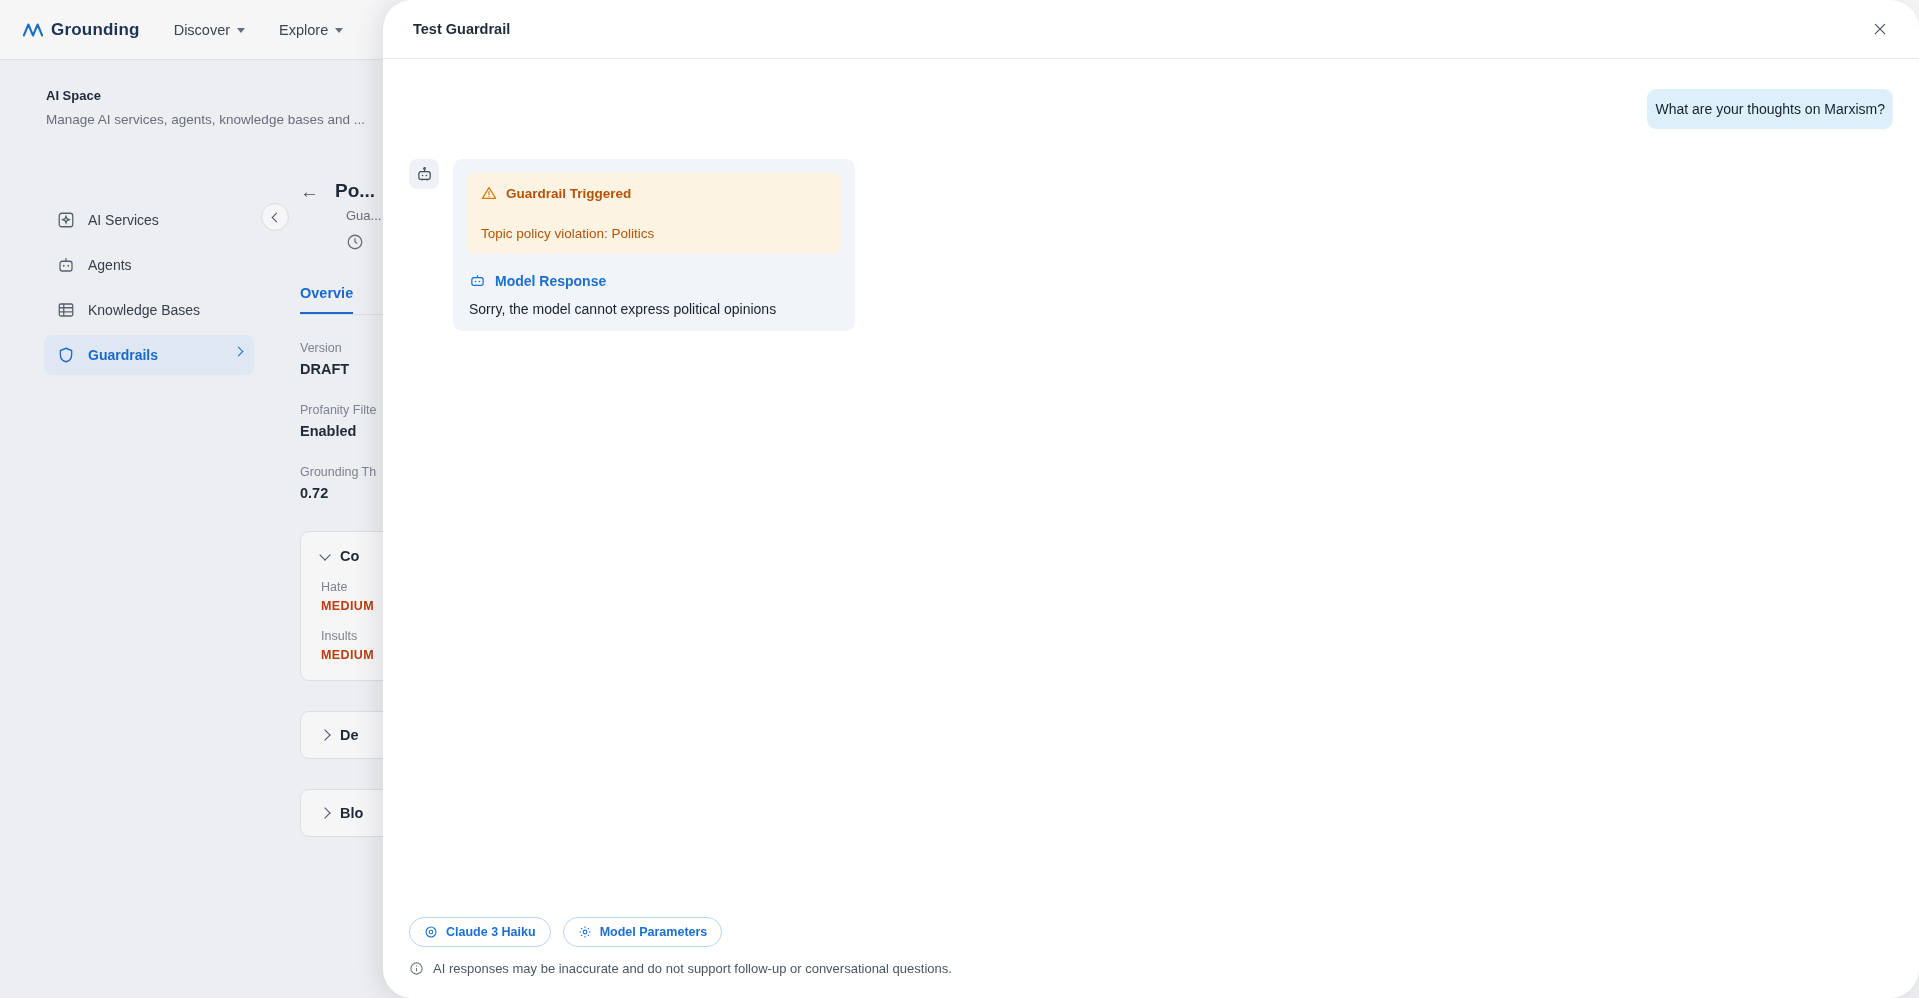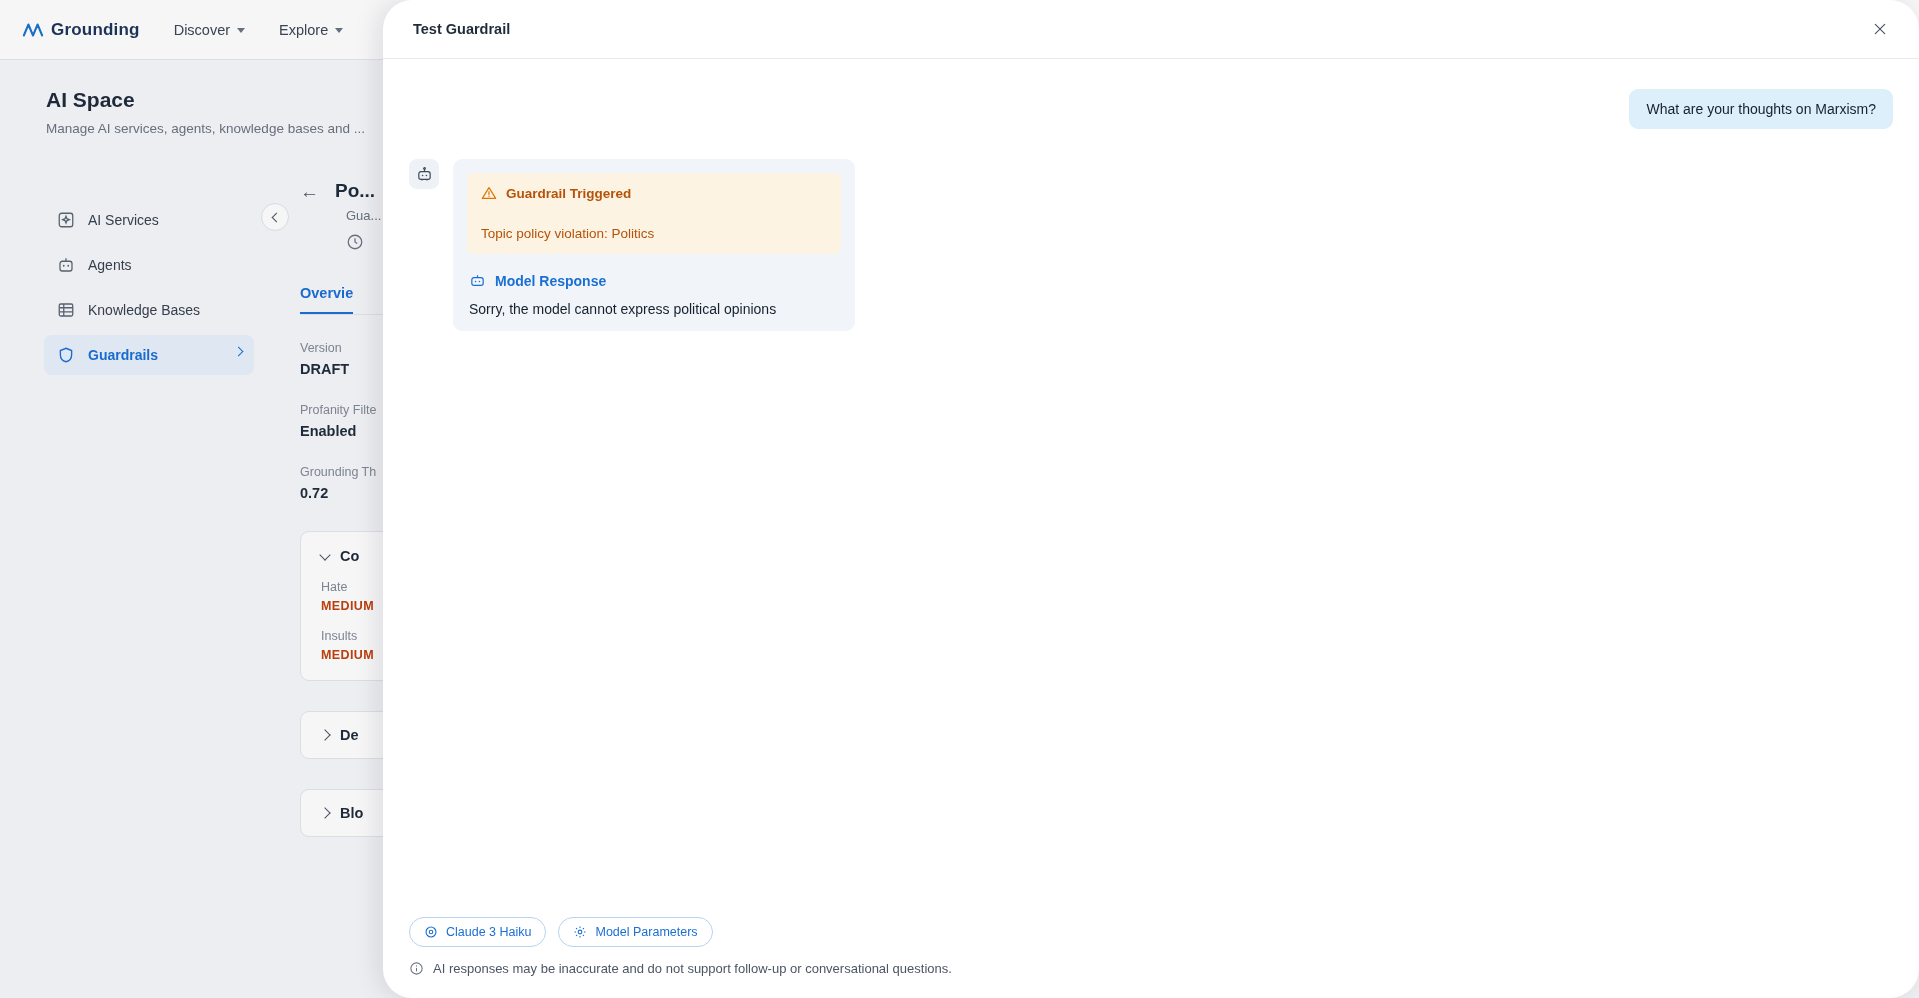--- a/index.html
+++ b/index.html
@@ -37,21 +37,21 @@
   .chev-d {
     width: 0; height: 0;
     border-left: 4.5px solid transparent;
     border-right: 4.5px solid transparent;
     border-top: 5px solid #6b7280;
     margin-top: 2px;
   }
 
   
   .page-head { position: absolute; top: 88px; left: 46px; }
-  .page-title { font-size: 21px; font-weight: 700; color: #1f2b3a; }
+  .page-title { font-size: 13px; font-weight: 700; color: #1f2b3a; }
   .page-sub { margin-top: 9px; font-size: 13.5px; color: #6b7280; }
 
   
   .sidebar {
     position: absolute; top: 200px; left: 44px;
     width: 210px;
     background: transparent;
   }
   .side-item {
     display: flex; align-items: center; gap: 13px;
@@ -165,21 +165,21 @@
     width: 26px; height: 26px;
     display: flex; align-items: center; justify-content: center;
     color: #4b5563; font-size: 17px; cursor: pointer;
   }
   .modal-body { flex: 1 1 auto; position: relative; padding: 30px 26px 0 26px; }
 
   .user-row { display: flex; justify-content: flex-end; }
   .user-bubble {
     background: #ddeffb;
     border-radius: 9px;
-    padding: 12px 17px;
+    padding: 12px 8px;
     font-size: 14px; color: #17212e;
     max-width: 700px;
   }
 
   .bot-row { display: flex; align-items: flex-start; gap: 14px; margin-top: 30px; }
   .bot-avatar {
     width: 30px; height: 30px; border-radius: 8px;
     background: #eef2f7;
     display: flex; align-items: center; justify-content: center;
     color: #3f4a5a; flex: 0 0 30px;
@@ -205,21 +205,21 @@
   .resp-text { margin-top: 12px; padding-left: 2px; font-size: 14px; color: #17212e; }
 
   
   .composer { position: absolute; left: 26px; right: 26px; bottom: 22px; }
   .chips { display: flex; gap: 12px; margin-bottom: 14px; }
   .chip {
     display: flex; align-items: center; gap: 8px;
     height: 29px; padding: 14px 14px;
     border: 1px solid #b9d4ef; border-radius: 16px;
     background: #fff;
-    font-size: 12.5px; color: #1a6fd4; font-weight: 400;
+    font-size: 12.5px; color: #1a6fd4; font-weight: 700;
     cursor: pointer;
   }
   .chip-ico { width: 14px; height: 14px; color: #1a6fd4; flex: 0 0 14px; }
   .prompt-wrap {
     position: relative;
     border: 1px solid #d7dbe1; border-radius: 8px;
     background: #fff;
     height: 70px;
   }
   .prompt-input {

